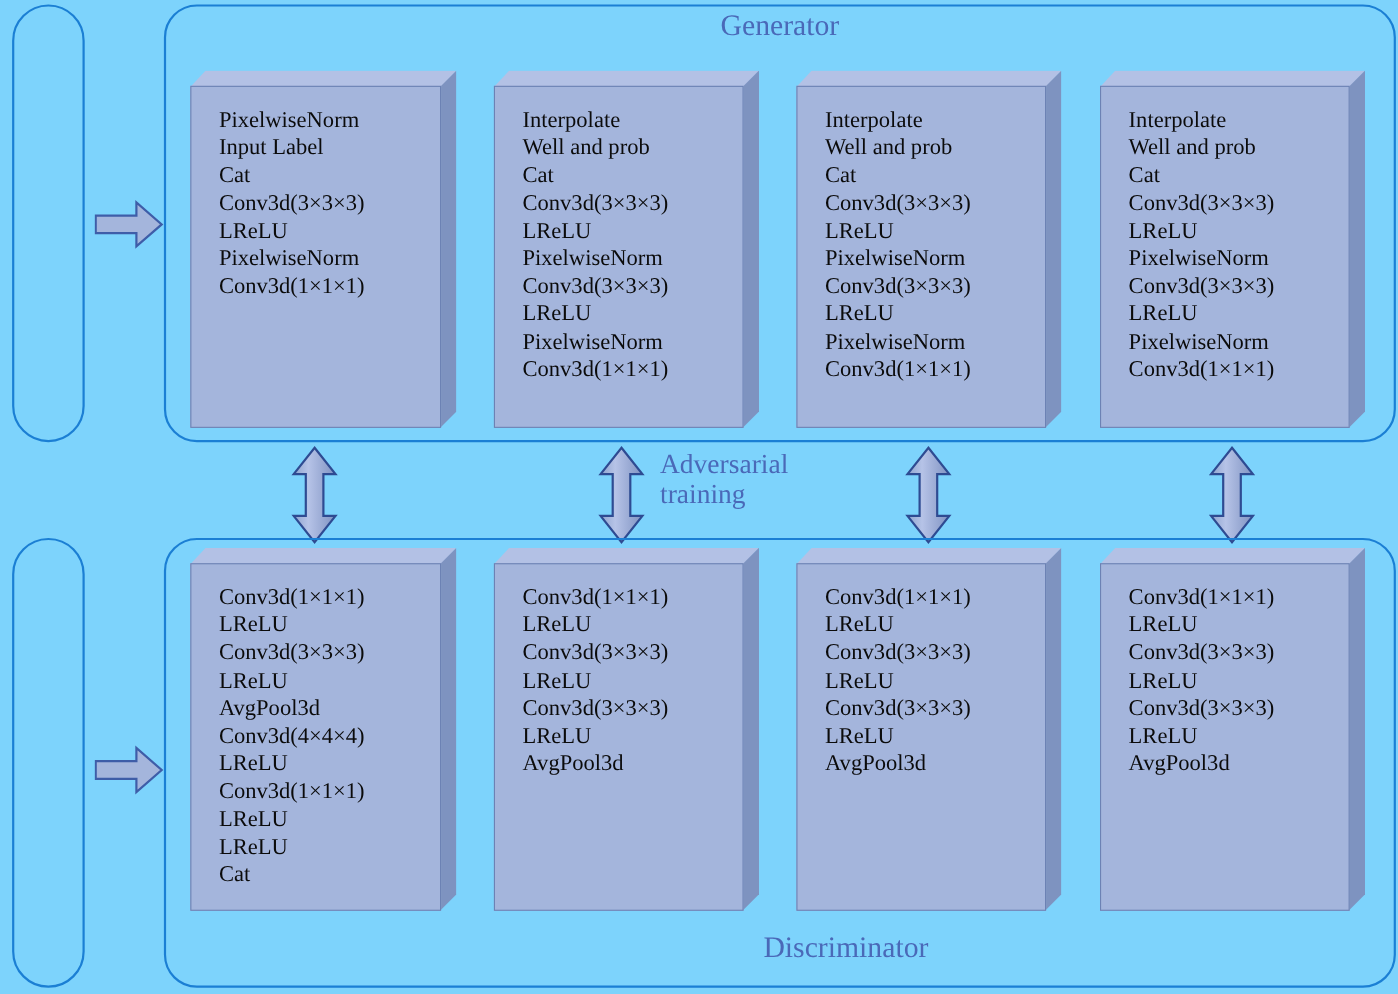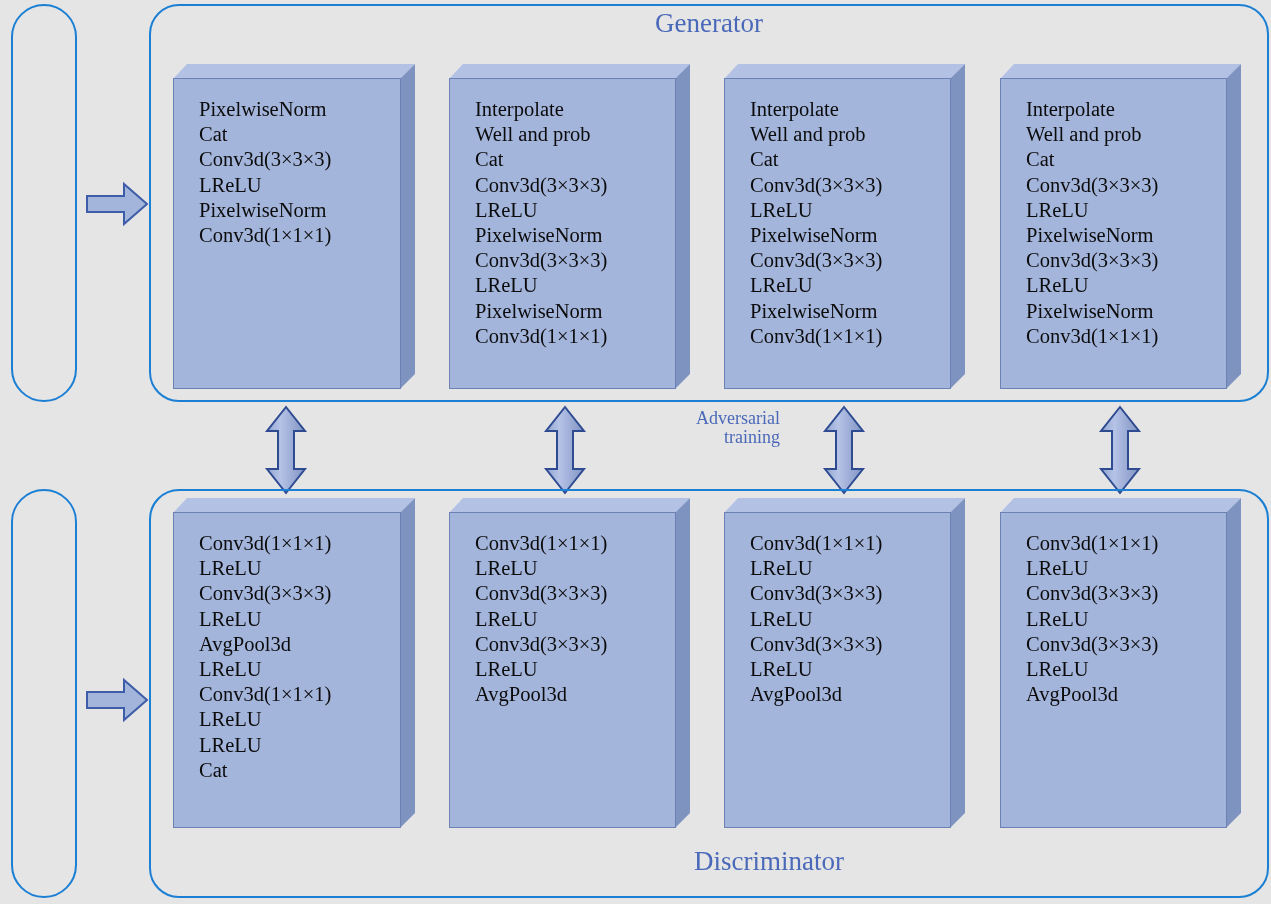--- a/index.html
+++ b/index.html
@@ -7,21 +7,21 @@
     width: 1271px;
     height: 904px;
     background: #000000;
     overflow: hidden;
     font-family: "Liberation Serif", "DejaVu Serif", serif;
   }
   #stage {
     position: relative;
     width: 1271px;
     height: 904px;
-    background: #e5e5e5;
+    background: #7dd3fc;
   }
 
   
   .round-panel {
     position: absolute;
     border: 2px solid #1B7FD4;
     border-radius: 30px;
     background: transparent;
   }
   .round-panel.small { border-radius: 34px; }
@@ -33,23 +33,23 @@
     font-size: 27px;
     line-height: 1.05;
     text-align: center;
     white-space: pre-line;
     font-family: "Liberation Serif", "DejaVu Serif", serif;
   }
 
   .adv-label {
     position: absolute;
     color: #4A69B8;
-    font-size: 18px;
+    font-size: 25px;
     line-height: 1.08;
-    text-align: right;
+    text-align: left;
     white-space: pre-line;
   }
 
   
   .block3d {
     position: absolute;
   }
   .block3d .face {
     position: absolute;
     left: 0;
@@ -120,20 +120,21 @@
   <div class="round-panel" style="left:149px; top:4px; width:1120px; height:398px;"></div>
 
   <div class="section-title" style="left:149px; top:9px; width:1120px;">Generator</div>
 
   <div class="block3d" style="left:173px; top:64px; width:242px; height:325px;">
     <div class="topface"></div>
     <div class="sideface"></div>
     <div class="face"></div>
     <div class="lines">
         <div>PixelwiseNorm</div>
+        <div>Input Label</div>
         <div>Cat</div>
         <div>Conv3d(3×3×3)</div>
         <div>LReLU</div>
         <div>PixelwiseNorm</div>
         <div>Conv3d(1×1×1)</div>
       </div>
   </div>
 
   <div class="block3d" style="left:449px; top:64px; width:241px; height:325px;">
     <div class="topface"></div>
@@ -251,20 +252,21 @@
   <div class="block3d" style="left:173px; top:498px; width:242px; height:330px;">
     <div class="topface"></div>
     <div class="sideface"></div>
     <div class="face"></div>
     <div class="lines">
         <div>Conv3d(1×1×1)</div>
         <div>LReLU</div>
         <div>Conv3d(3×3×3)</div>
         <div>LReLU</div>
         <div>AvgPool3d</div>
+        <div>Conv3d(4×4×4)</div>
         <div>LReLU</div>
         <div>Conv3d(1×1×1)</div>
         <div>LReLU</div>
         <div>LReLU</div>
         <div>Cat</div>
       </div>
   </div>
 
   <div class="block3d" style="left:449px; top:498px; width:241px; height:330px;">
     <div class="topface"></div>

